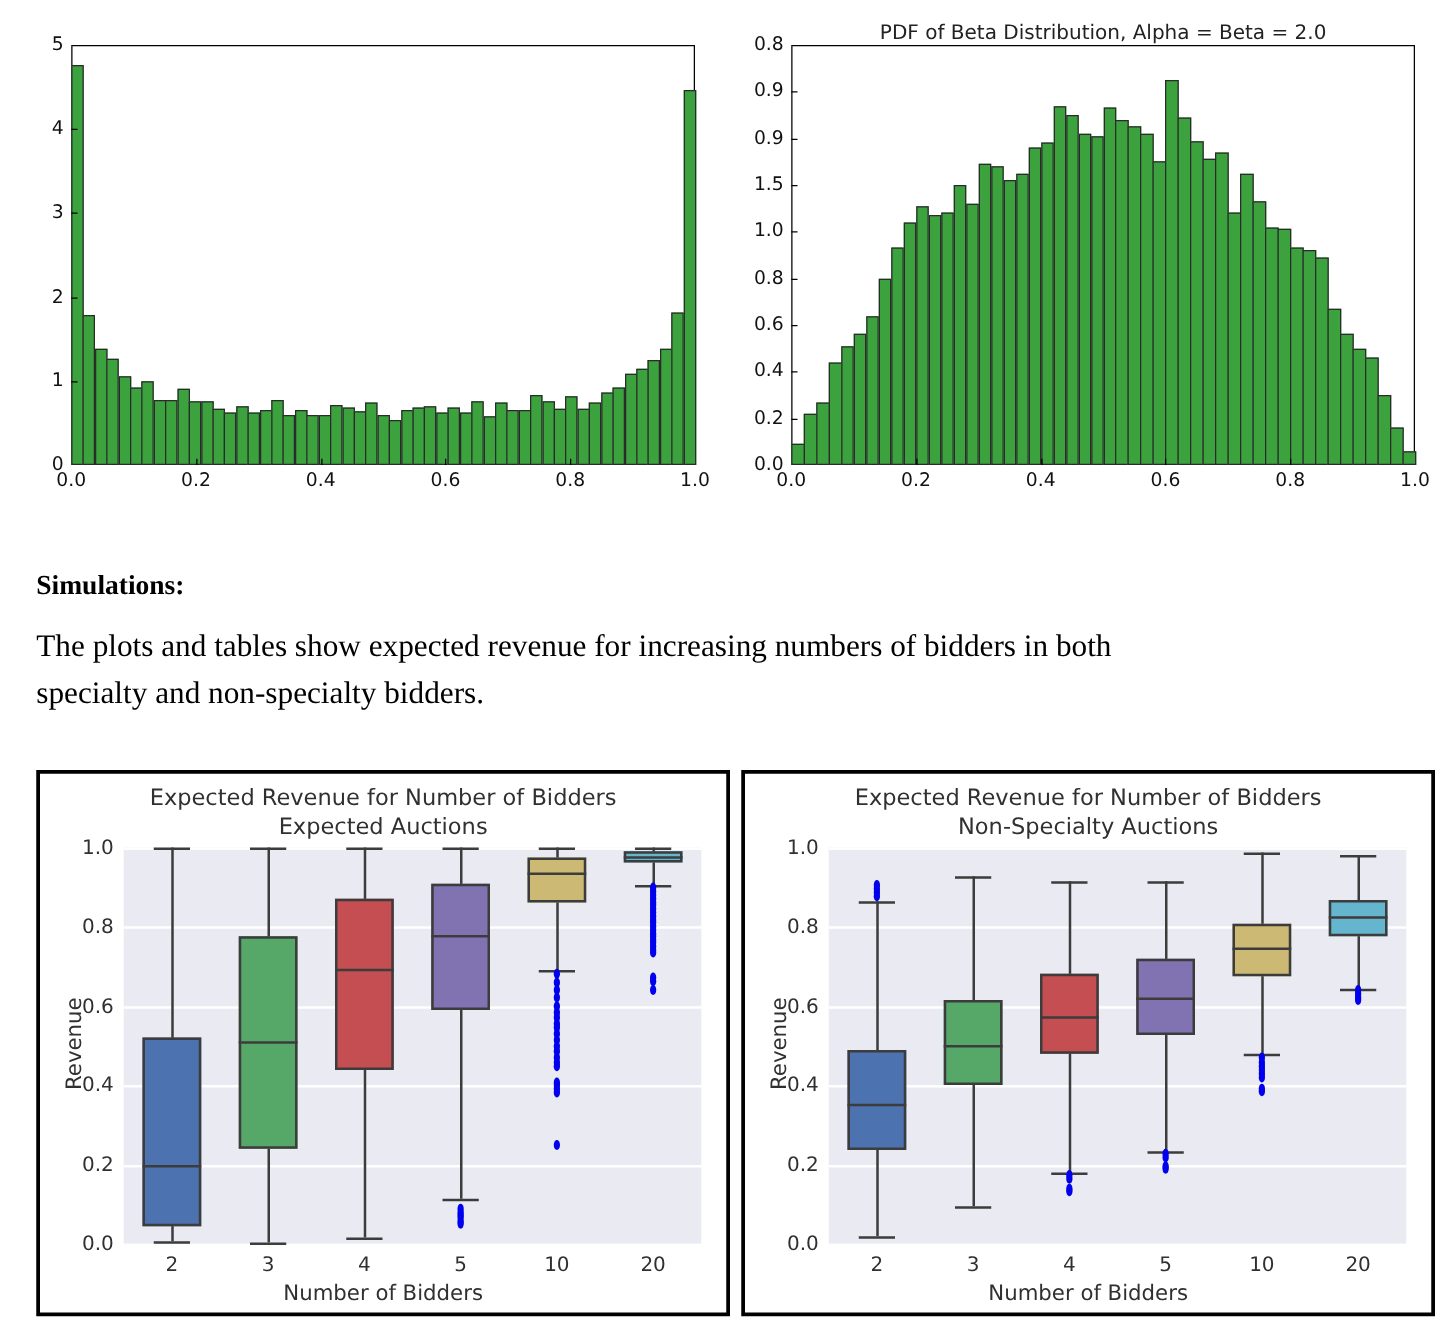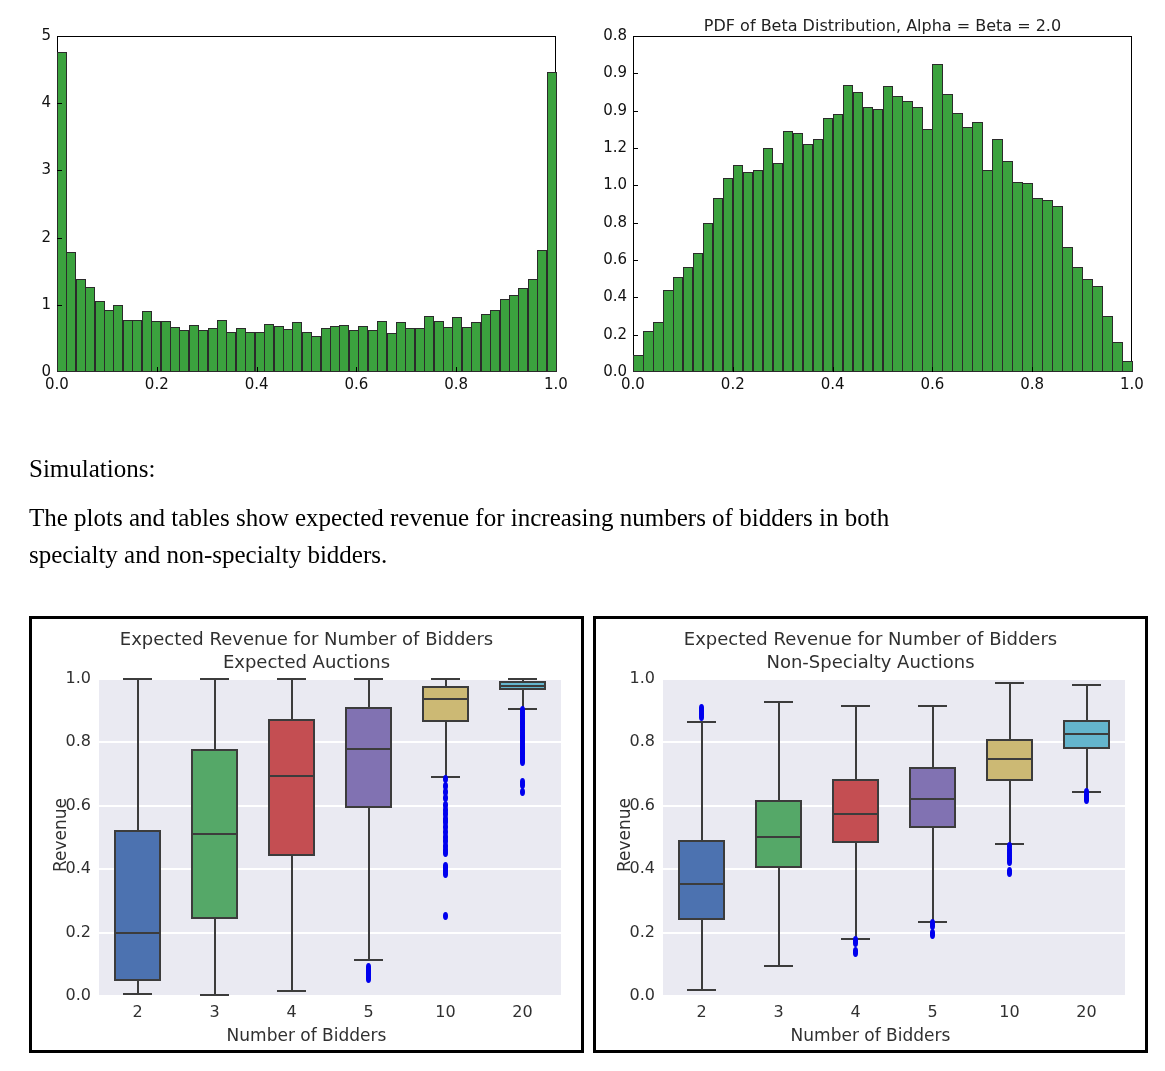--- a/index.html
+++ b/index.html
@@ -12,21 +12,21 @@
   .bars{position:absolute;inset:0;}
   .bar{position:absolute;bottom:0;background:#3ba23e;border:1px solid #2b2b2b;box-sizing:border-box;}
 
   .ytick,.xtick{position:absolute;font-size:15px;color:#111;white-space:nowrap;font-family:"DejaVu Sans",sans-serif;}
   .ytick{text-align:right;}
   .tickmark{position:absolute;background:#000;}
   .ftitle{position:absolute;font-size:16px;color:#222;text-align:center;white-space:nowrap;}
 
   
   .prose{position:absolute;font-family:"Liberation Serif",serif;color:#000;}
-  .prose-h{font-weight:normal;font-size:25px;}
+  .prose-h{font-weight:bold;font-size:22px;}
   .prose-p{font-size:25px;line-height:1.42;}
 
   
   .bpframe{position:absolute;border:3px solid #000;box-sizing:border-box;background:#fff;}
   .bp-plot{position:absolute;background:#eaeaf2;}
   .gridline{position:absolute;left:0;right:0;height:2px;background:#ffffff;}
   .bptitle{position:absolute;left:0;right:0;text-align:center;font-size:18px;color:#303030;line-height:1.25;white-space:nowrap;}
   .bp-ylabel{position:absolute;font-size:17px;color:#303030;transform:rotate(-90deg);transform-origin:left top;white-space:nowrap;}
   .bp-xlabel{position:absolute;left:0;right:0;text-align:center;font-size:17px;color:#303030;}
   .bp-ytick{position:absolute;font-size:16px;color:#303030;text-align:right;white-space:nowrap;}
@@ -186,21 +186,21 @@
       <div class="ytick" style="left: 12px; width: 30px; top: 324.667px;">0.2</div>
       <div class="tickmark" style="left: 48px; top: 334.667px; width: 5px; height: 1px;"></div>
       <div class="ytick" style="left: 12px; width: 30px; top: 287.333px;">0.4</div>
       <div class="tickmark" style="left: 48px; top: 297.333px; width: 5px; height: 1px;"></div>
       <div class="ytick" style="left: 12px; width: 30px; top: 250px;">0.6</div>
       <div class="tickmark" style="left: 48px; top: 260px; width: 5px; height: 1px;"></div>
       <div class="ytick" style="left: 12px; width: 30px; top: 212.667px;">0.8</div>
       <div class="tickmark" style="left: 48px; top: 222.667px; width: 5px; height: 1px;"></div>
       <div class="ytick" style="left: 12px; width: 30px; top: 175.333px;">1.0</div>
       <div class="tickmark" style="left: 48px; top: 185.333px; width: 5px; height: 1px;"></div>
-      <div class="ytick" style="left: 12px; width: 30px; top: 138px;">1.2</div>
+      <div class="ytick" style="left: 12px; width: 30px; top: 138px;">1.5</div>
       <div class="tickmark" style="left: 48px; top: 148px; width: 5px; height: 1px;"></div>
       <div class="ytick" style="left: 12px; width: 30px; top: 100.667px;">0.9</div>
       <div class="tickmark" style="left: 48px; top: 110.667px; width: 5px; height: 1px;"></div>
       <div class="ytick" style="left: 12px; width: 30px; top: 63.3333px;">0.9</div>
       <div class="tickmark" style="left: 48px; top: 73.3333px; width: 5px; height: 1px;"></div>
       <div class="ytick" style="left: 12px; width: 30px; top: 26px;">0.8</div>
       <div class="xtick" style="left: 30px; width: 36px; text-align: center; top: 375px;">0.0</div>
       <div class="xtick" style="left: 129.8px; width: 36px; text-align: center; top: 375px;">0.2</div>
       <div class="tickmark" style="left: 147.8px; top: 367px; width: 1px; height: 5px;"></div>
       <div class="xtick" style="left: 229.6px; width: 36px; text-align: center; top: 375px;">0.4</div>

